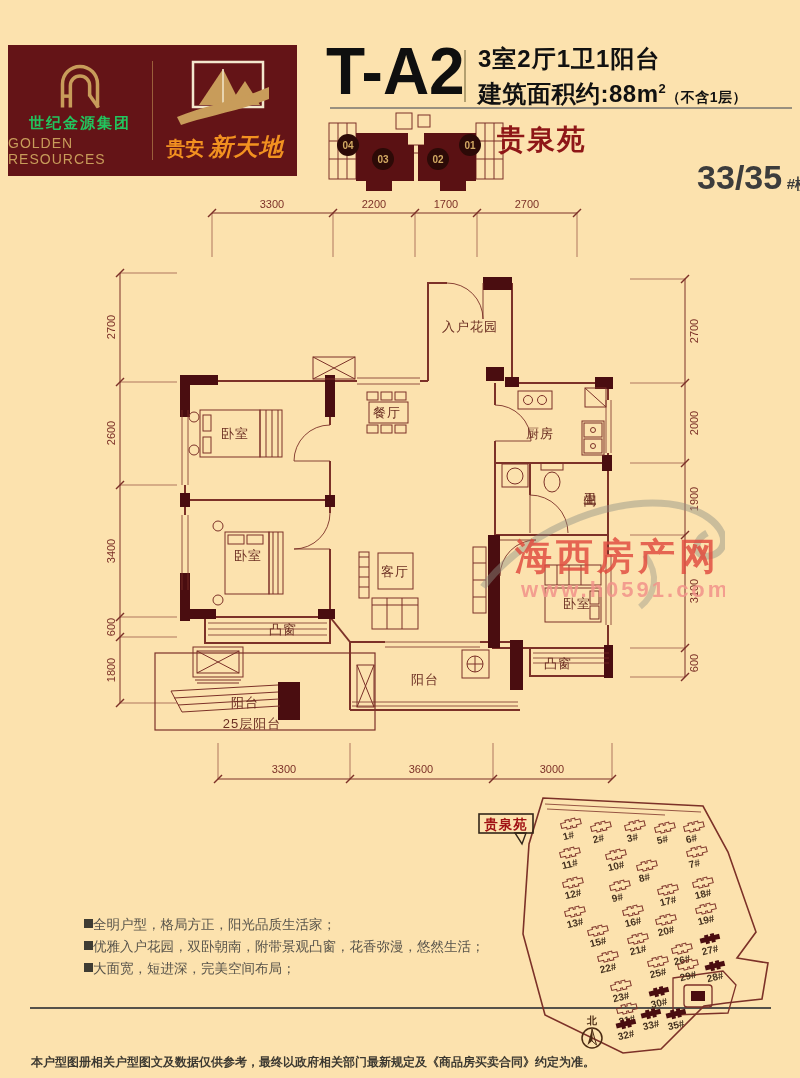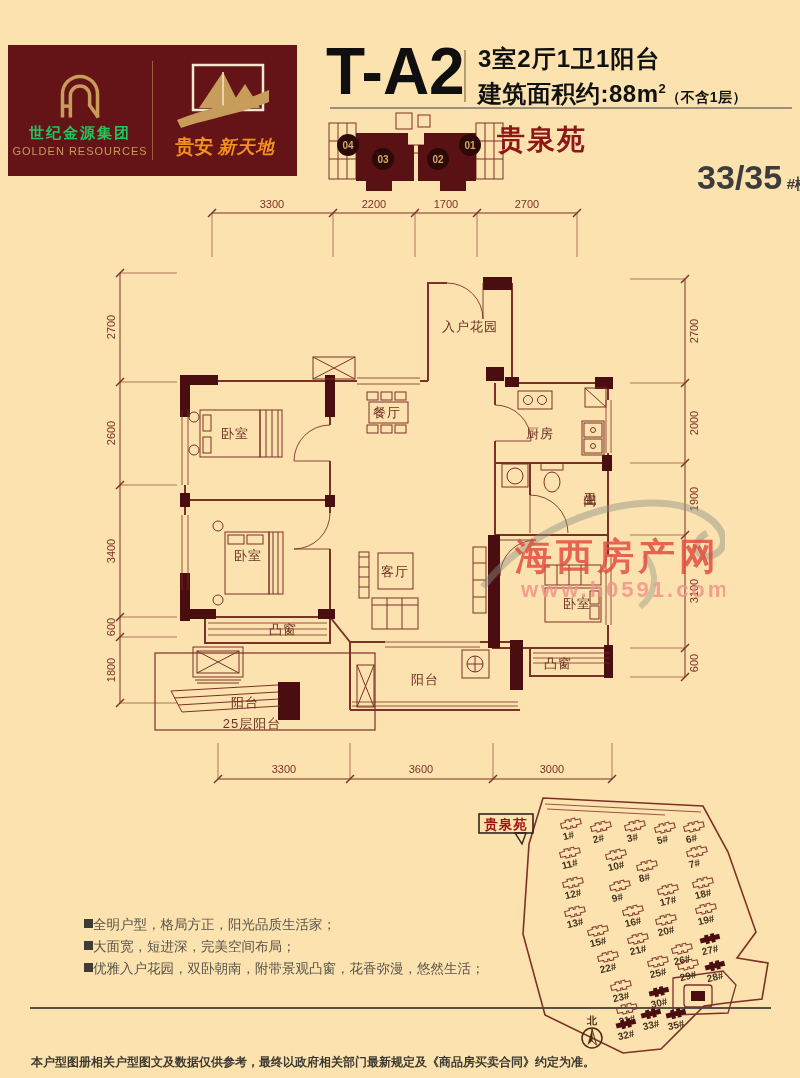--- a/index.html
+++ b/index.html
@@ -4,24 +4,24 @@
 <style>
   html,body{margin:0;padding:0;}
   .page{position:relative;width:800px;height:1078px;background:#fce2ae;overflow:hidden;
         font-family:"Liberation Sans","DejaVu Sans",sans-serif;}
   
   .logo-box{position:absolute;left:8px;top:45px;width:289px;height:131px;background:#641417;
             display:flex;align-items:stretch;}
   .logo-half{flex:1;display:flex;flex-direction:column;align-items:center;justify-content:center;}
   .logo-divider{width:1px;background:rgba(200,156,90,.55);margin:16px 0;}
   .company-cn{color:#22c55e;font-size:15px;font-weight:bold;letter-spacing:2px;margin-top:3px;}
-  .company-en{color:#c89c5a;font-size:11px;letter-spacing:1px;margin-top:2px;}
+  .company-en{color:#c89c5a;font-size:14px;letter-spacing:1px;margin-top:2px;}
   .brand-line{margin-top:2px;white-space:nowrap;}
   .brand-prefix{color:#f29120;font-size:19px;font-weight:bold;}
-  .brand-name{color:#f29120;font-size:18px;font-weight:bold;font-style:italic;letter-spacing:1px;}
+  .brand-name{color:#f29120;font-size:24px;font-weight:bold;font-style:italic;letter-spacing:1px;}
   .unit-code{position:absolute;left:326px;top:34px;font-size:64px;font-weight:bold;color:#0f0f0f;
              letter-spacing:0px;transform:scaleY(1.04);}
   .hdr-vdiv{position:absolute;left:464px;top:50px;width:2px;height:52px;background:#b3a070;}
   .hdr-text{position:absolute;left:478px;top:43px;color:#111;}
   .hdr-line1{font-size:24px;font-weight:bold;letter-spacing:1px;}
   .hdr-line2{font-size:24px;font-weight:bold;margin-top:3px;letter-spacing:0.5px;}
   .hdr-line2 sup{font-size:13px;}
   .area-note{font-size:14px;font-weight:bold;}
   .hdr-rule{position:absolute;left:330px;top:107px;width:462px;height:2px;background:#99907f;}
   .court-line1{position:absolute;left:497px;top:121px;display:flex;align-items:baseline;gap:9px;white-space:nowrap;}
@@ -342,25 +342,25 @@
     </g>
   </svg>
 
   <ul class="features">
       <li>
         <span class="sq"></span>
         <span>全明户型，格局方正，阳光品质生活家；</span>
       </li>
       <li>
         <span class="sq"></span>
-        <span>大面宽，短进深，完美空间布局；</span>
+        <span>优雅入户花园，双卧朝南，附带景观凸窗，花香弥漫，悠然生活；</span>
       </li>
       <li>
         <span class="sq"></span>
-        <span>优雅入户花园，双卧朝南，附带景观凸窗，花香弥漫，悠然生活；</span>
+        <span>大面宽，短进深，完美空间布局；</span>
       </li>
     </ul>
 
   <div class="foot-rule"></div>
   <div class="disclaimer">本户型图册相关户型图文及数据仅供参考，最终以政府相关部门最新规定及《商品房买卖合同》约定为准。</div>
 
   <svg style="position:absolute;left:465px;top:782px;" width="330" height="292" viewBox="0 0 330 292">
     <path d="M78,16 L238,24 L263,70 L291,150 L272,176 L303,181 L297,217 L261,221 L239,224 L196,267 L158,271 L80,233 L58,152 L64,62 Z" fill="none" stroke="#7c3128" stroke-width="1.6"></path>
     <path d="M80,22 L236,30 M82,27 L200,33" stroke="#7c3128" stroke-width="0.8" fill="none"></path>
     <g stroke="#7c3128" stroke-width="1.3" fill="none">

